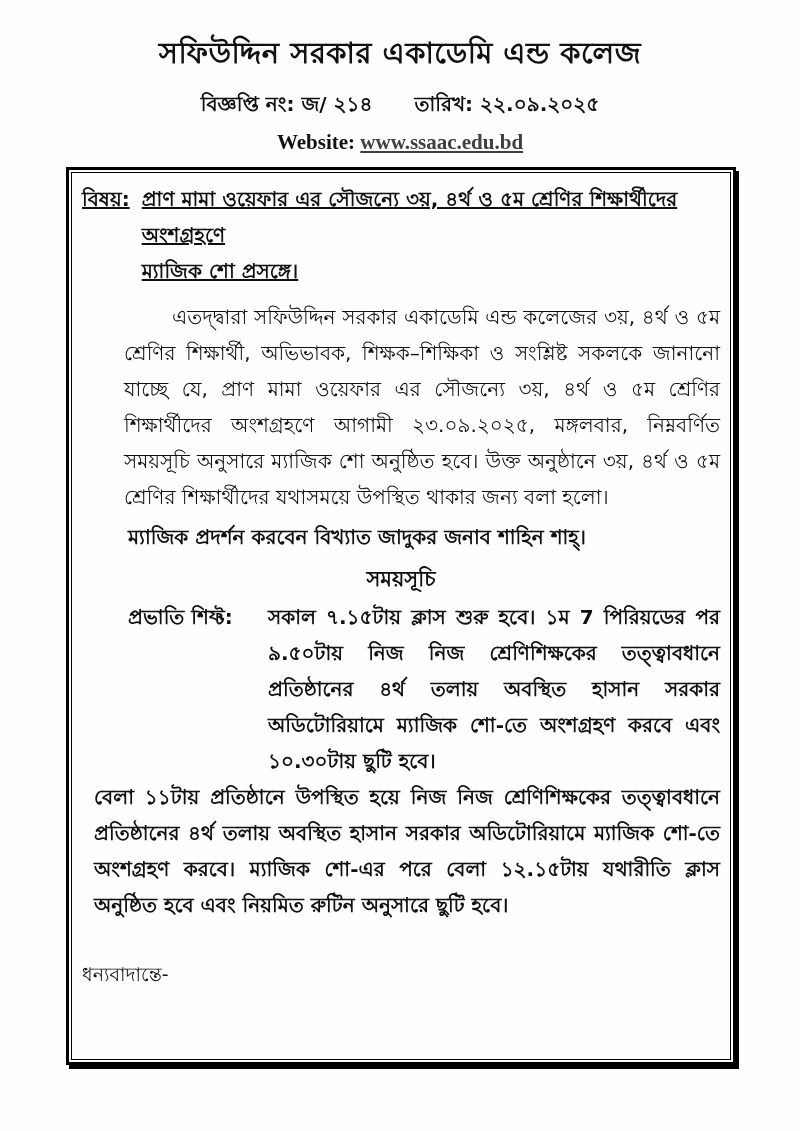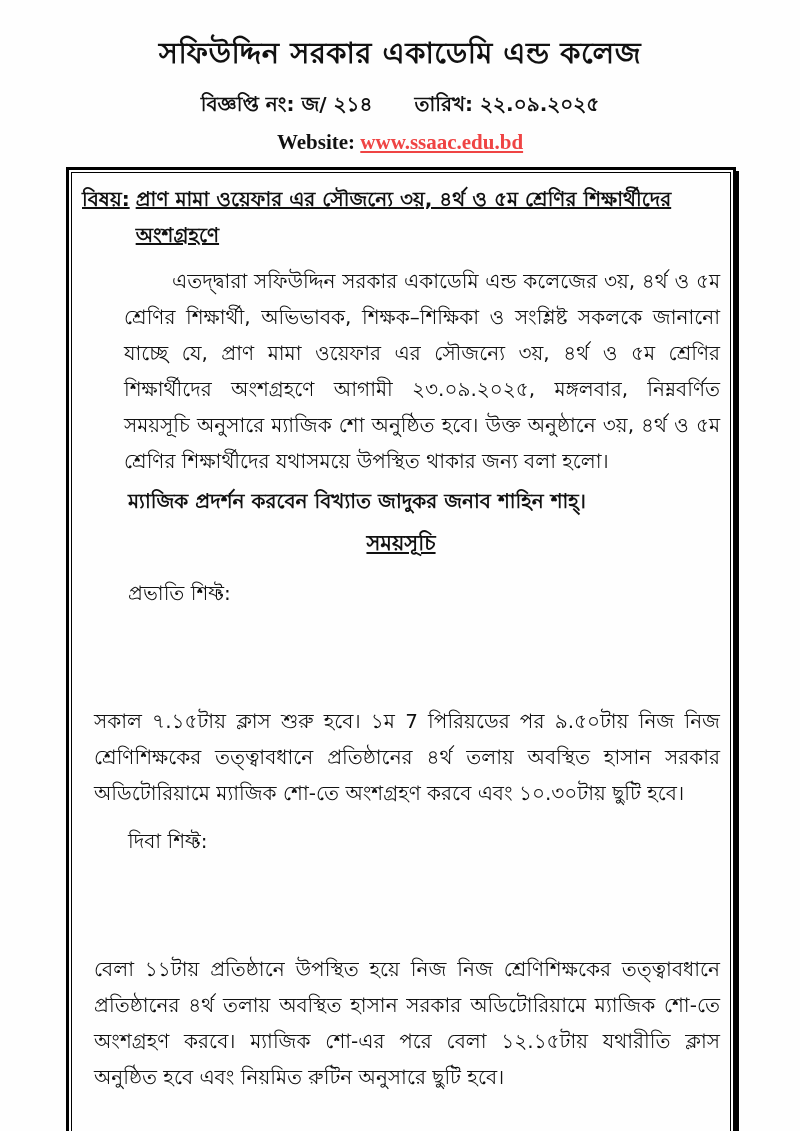--- a/index.html
+++ b/index.html
@@ -15,61 +15,61 @@
   
   .header { text-align: center; padding-top: 30px; }
   .title { font-size: 29px; font-weight: bold; letter-spacing: 0.5px; }
   .meta-line { font-size: 20px; font-weight: bold; margin-top: 10px; }
   .meta-line .gap { display: inline-block; width: 28px; }
   .website-line {
     font-family: "Liberation Serif", "DejaVu Serif", serif;
     font-size: 21px; font-weight: bold; margin-top: 8px;
   }
   .website-line a {
-    color: #ef4444; text-decoration: underline; cursor: pointer;
+    color: #404040; text-decoration: underline; cursor: pointer;
   }
 
   
   .notice-outer {
     margin: 12px auto 0 66px;
     width: 670px;
     border: 3px solid #000;
     box-shadow: 3px 4px 0 0 #000;
     padding: 2px;
     background: #fefefe;
   }
   .notice-inner {
     border: 1.5px solid #000;
     padding: 8px 10px 14px 10px;
     min-height: 888px;
   }
 
   .bn { line-height: 1.8; font-size: 20px; }
 
   .subject { display: flex; font-weight: bold; }
-  .subject-label { text-decoration: underline; white-space: nowrap; margin-right: 6px; }
+  .subject-label { text-decoration: underline; white-space: nowrap; margin-right: 12px; }
   .subject-text span { text-decoration: underline; }
   .subject-line2 { display: block; }
 
   .body-para {
     margin-top: 10px;
     text-align: justify;
     text-indent: 48px;
     margin-left: 42px;
   }
 
   .magician-line { margin-top: 4px; margin-left: 46px; font-weight: bold; }
 
   .schedule-heading {
     text-align: center; font-weight: bold; font-size: 21px;
     margin-top: 6px;
   }
-  .schedule-heading span { text-decoration: underline; }
+  .schedule-heading span { }
 
-  .schedule-row { display: flex; font-weight: normal; margin-top: 12px; flex-direction: column; }
+  .schedule-row { display: flex; font-weight: bold; margin-top: 0; }
   .shift-label { width: 128px; flex: 0 0 128px; margin-left: 46px; white-space: nowrap; }
   .shift-text { flex: 1; text-align: justify; margin-left: 12px; }
 
   .closing-para { margin-top: 6px; font-weight: bold; text-align: justify; }
 
   .thanks { margin-top: 34px; font-size: 19px; }
 </style>
 </head>
 <body>
 
@@ -90,38 +90,38 @@
     </div>
   </div>
 
   <div class="notice-outer">
     <div class="notice-inner">
 
       <div class="subject bn">
         <span class="subject-label">বিষয়:</span>
         <span class="subject-text">
           <span>প্রাণ মামা ওয়েফার এর সৌজন্যে ৩য়, ৪র্থ ও ৫ম শ্রেণির শিক্ষার্থীদের অংশগ্রহণে</span>
+          <span class="subject-line2">ম্যাজিক শো প্রসঙ্গে।</span>
         </span>
       </div>
 
       <div class="body-para bn">এতদ্দ্বারা সফিউদ্দিন সরকার একাডেমি এন্ড কলেজের ৩য়, ৪র্থ ও ৫ম শ্রেণির শিক্ষার্থী, অভিভাবক, শিক্ষক–শিক্ষিকা ও সংশ্লিষ্ট সকলকে জানানো যাচ্ছে যে, প্রাণ মামা ওয়েফার এর সৌজন্যে ৩য়, ৪র্থ ও ৫ম শ্রেণির শিক্ষার্থীদের অংশগ্রহণে আগামী ২৩.০৯.২০২৫, মঙ্গলবার, নিম্নবর্ণিত সময়সূচি অনুসারে ম্যাজিক শো অনুষ্ঠিত হবে। উক্ত অনুষ্ঠানে ৩য়, ৪র্থ ও ৫ম শ্রেণির শিক্ষার্থীদের যথাসময়ে উপস্থিত থাকার জন্য বলা হলো।</div>
 
       <div class="magician-line bn">ম্যাজিক প্রদর্শন করবেন বিখ্যাত জাদুকর জনাব শাহিন শাহ্‌।</div>
 
       <div class="schedule-heading bn">
         <span>সময়সূচি</span>
       </div>
 
       <div class="schedule-row bn">
         <span class="shift-label">প্রভাতি শিফ্ট:</span>
         <span class="shift-text">সকাল ৭.১৫টায় ক্লাস শুরু হবে। ১ম 7 পিরিয়ডের পর ৯.৫০টায় নিজ নিজ শ্রেণিশিক্ষকের তত্ত্বাবধানে প্রতিষ্ঠানের ৪র্থ তলায় অবস্থিত হাসান সরকার অডিটোরিয়ামে ম্যাজিক শো-তে অংশগ্রহণ করবে এবং ১০.৩০টায় ছুটি হবে।</span>
       </div>
 
       <div class="schedule-row bn">
-        <span class="shift-label">দিবা শিফ্ট:</span>
         <span class="shift-text">বেলা ১১টায় প্রতিষ্ঠানে উপস্থিত হয়ে নিজ নিজ শ্রেণিশিক্ষকের তত্ত্বাবধানে প্রতিষ্ঠানের ৪র্থ তলায় অবস্থিত হাসান সরকার অডিটোরিয়ামে ম্যাজিক শো-তে অংশগ্রহণ করবে। ম্যাজিক শো-এর পরে বেলা ১২.১৫টায় যথারীতি ক্লাস অনুষ্ঠিত হবে এবং নিয়মিত রুটিন অনুসারে ছুটি হবে।</span>
       </div>
 
 
       <div class="thanks bn">ধন্যবাদান্তে-</div>
 
     </div>
   </div>
 
 </div>

